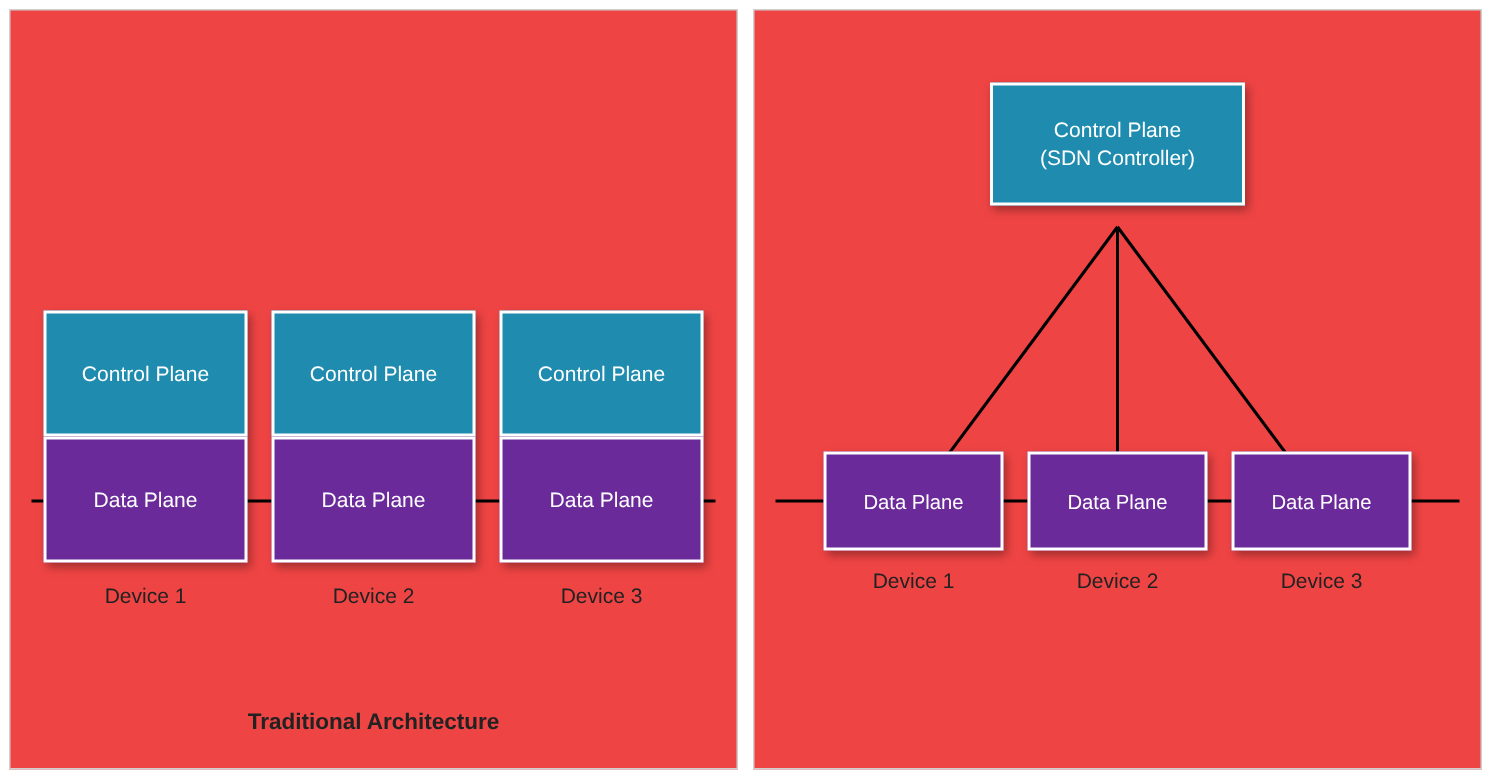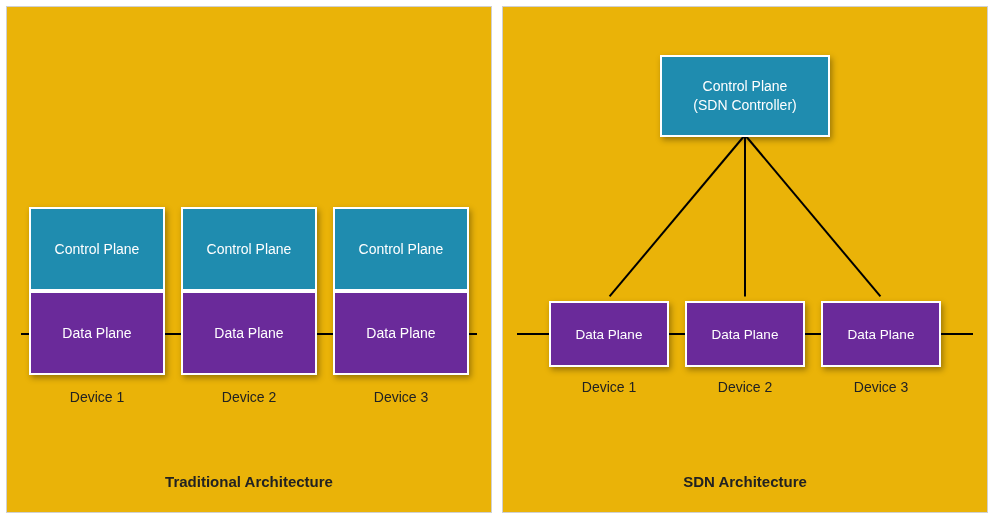--- a/index.html
+++ b/index.html
@@ -7,21 +7,21 @@
       font-family: Arial, Helvetica, sans-serif;
       background: #ffffff;
       width: 994px;
       height: 519px;
       display: flex;
       gap: 10px;
       padding: 6px;
     }
     .panel {
       flex: 1;
-      background: #eab308;
+      background: #ef4444;
       border: 1px solid #d0d0d0;
       position: relative;
       display: flex;
       flex-direction: column;
     }
     .diagram-area {
       flex: 1;
       position: relative;
     }
     .panel-title {
@@ -200,14 +200,13 @@
       </div>
     </div>
 
     <div class="device-labels">
       <div class="device-label">Device 1</div>
       <div class="device-label">Device 2</div>
       <div class="device-label">Device 3</div>
     </div>
 
   </div>
-  <div class="panel-title">SDN Architecture</div>
 </div>
 
 </body></html>

